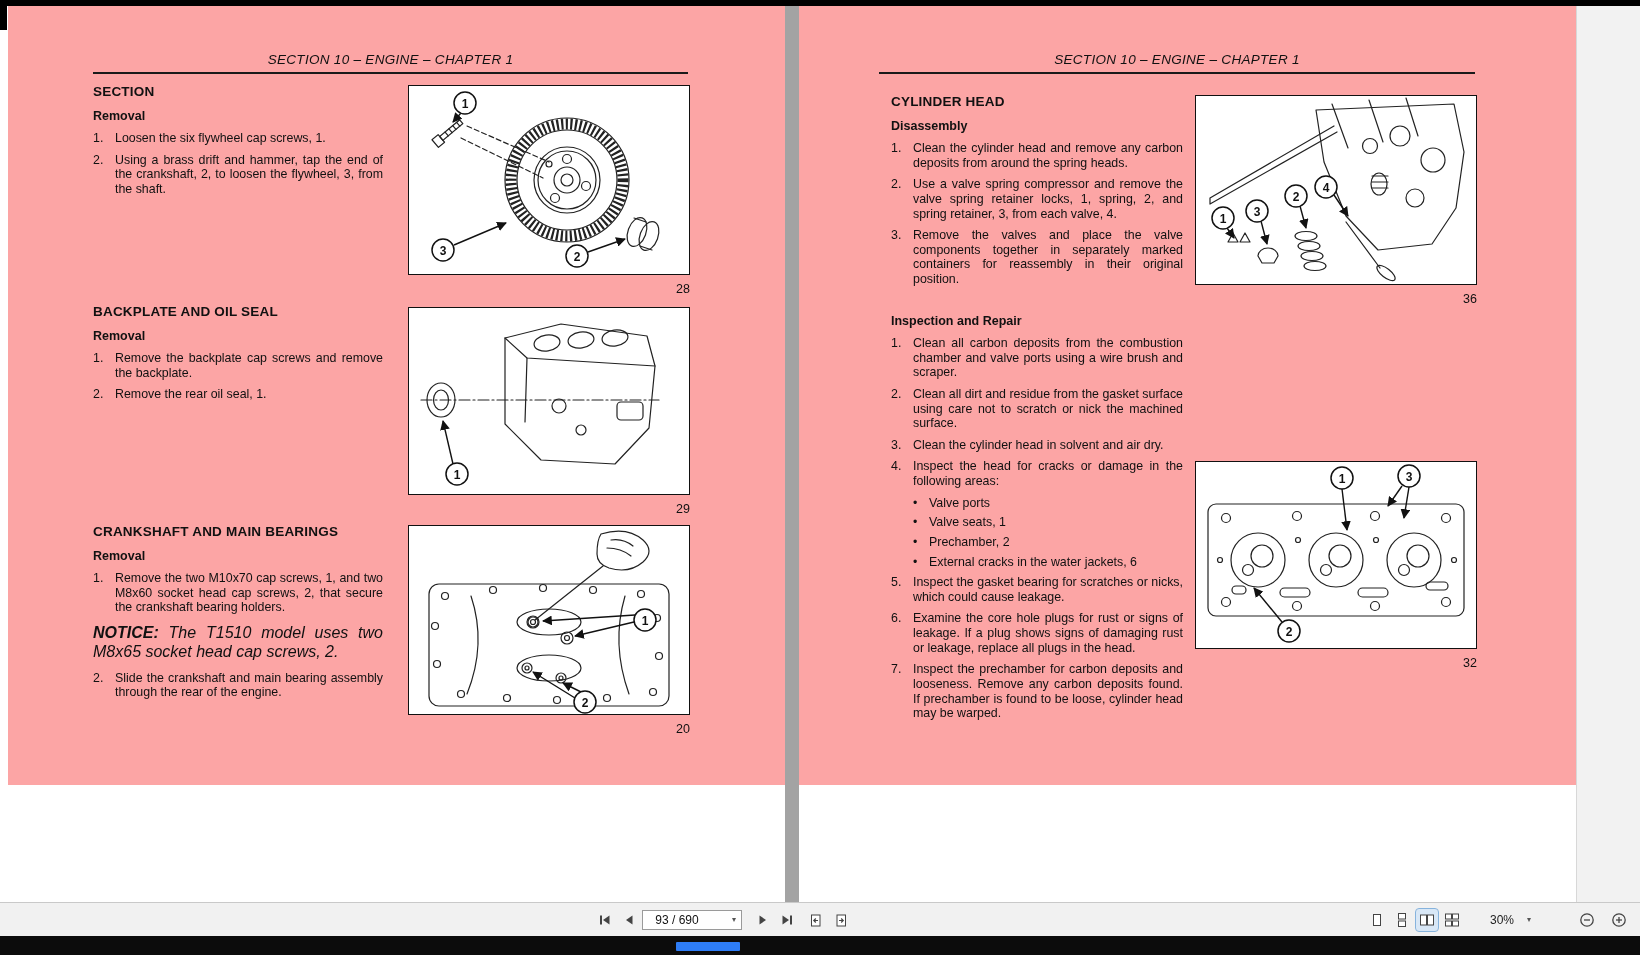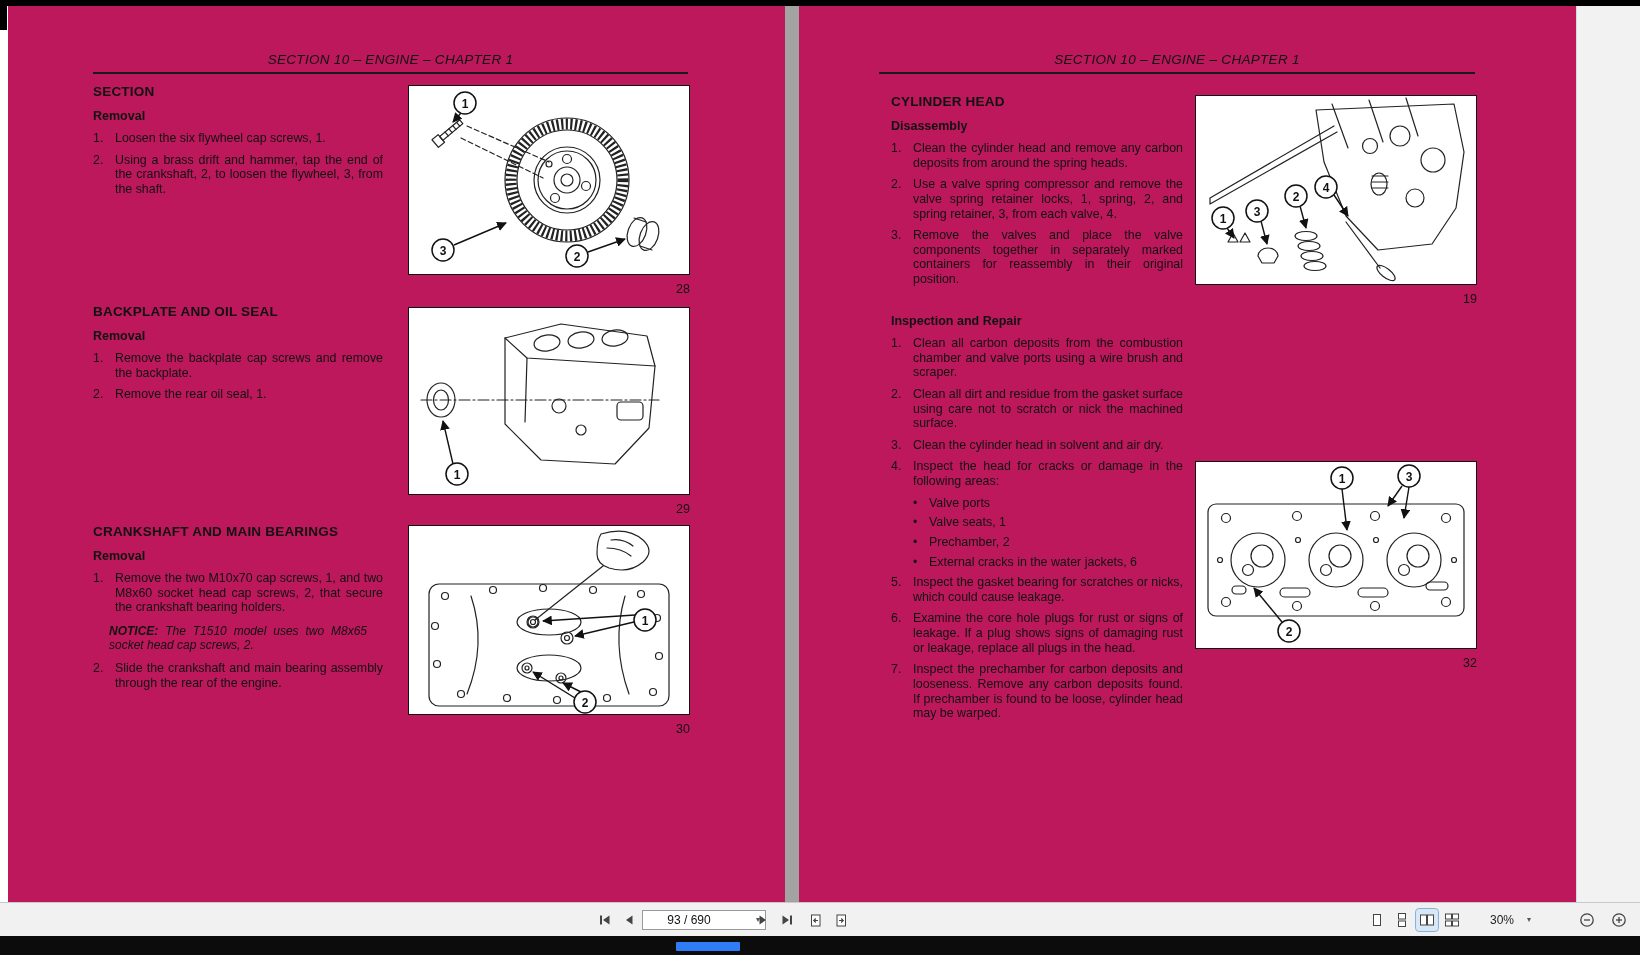--- a/index.html
+++ b/index.html
@@ -7,21 +7,21 @@
   body { font-family:"Liberation Sans",sans-serif; background:#ffffff; overflow:hidden; color:#111; }
 
   .screen { position:relative; width:1640px; height:955px; background:#fff; }
   .top-edge { position:absolute; left:0; top:0; width:1640px; height:6px; background:#000; z-index:6; }
   .left-edge { position:absolute; left:0; top:0; width:7px; height:30px; background:#000; z-index:6; }
 
   .content { position:absolute; left:0; top:6px; width:1640px; height:896px; background:#fff; }
   .page-gap { position:absolute; left:785px; top:0; width:14px; height:100%; background:#a3a3a3; }
   .right-panel { position:absolute; left:1576px; top:0; width:64px; height:100%; background:#f2f2f2; border-left:1px solid #d8d8d8; }
 
-  .page { position:absolute; top:0; height:948px; background:#be185d; }
+  .page { position:absolute; top:0; height:779px; background:#fca5a5; }
   .page-left  { left:8px;   width:777px; }
   .page-right { left:799px; width:777px; }
 
   .page-header { position:absolute; top:46px; font-style:italic; font-size:13.5px; letter-spacing:.3px; text-align:center; }
   .page-left  .page-header { left:85px; width:595px; }
   .page-right .page-header { left:80px; width:596px; }
   .header-rule { position:absolute; top:66px; height:2px; background:#1a1a1a; }
   .page-left  .header-rule { left:85px; width:595px; }
   .page-right .header-rule { left:80px; width:596px; }
 
@@ -29,21 +29,21 @@
   .page-left  .sec { left:85px; width:290px; }
   .page-right .sec { left:92px; width:292px; }
   .sec-title { font-size:13.5px; font-weight:bold; letter-spacing:.2px; margin-bottom:10px; }
   .sec-sub   { font-size:12.5px; font-weight:bold; margin-bottom:8px; }
   .step { display:flex; font-size:12.4px; line-height:1.18; margin-bottom:7px; }
   .step-num { flex:0 0 22px; }
   .step-text { flex:1; text-align:justify; }
   .bullets { margin:1px 0 6px 22px; }
   .bullet { display:flex; font-size:12.4px; line-height:1.18; margin-bottom:5px; }
   .bullet-glyph { flex:0 0 16px; }
-  .notice { font-style:italic; font-size:12px; line-height:1.18; margin:9px 16px 9px; text-align:justify; }
+  .notice { font-style:italic; font-size:16px; line-height:1.18; margin:9px 0 9px; text-align:justify; }
   .notice-label { font-weight:bold; }
 
   .fig { position:absolute; width:282px; }
   .page-left  .fig { left:400px; }
   .page-right .fig { left:396px; }
   .fig-box { border:1.5px solid #111; background:#fff; }
   .fig-box svg { display:block; }
   .fig-num { text-align:right; font-size:12.5px; margin-top:7px; }
 
   .la { stroke:#222; fill:none; stroke-width:1.2; stroke-linecap:round; stroke-linejoin:round; }
@@ -51,21 +51,21 @@
   .dashdot { stroke-dasharray:11 3 2 3; }
   .teeth { stroke:#222; fill:none; stroke-width:11; stroke-dasharray:2.2 2.4; }
   .arrow { stroke:#111; stroke-width:1.4; fill:none; }
   .callout-c { fill:#fff; stroke:#111; stroke-width:1.5; }
   .callout-t { font-family:"Liberation Sans",sans-serif; font-size:12px; font-weight:bold; fill:#111; text-anchor:middle; }
 
   .toolbar { position:absolute; left:0; top:902px; width:1640px; height:34px; background:#f1f1f1; border-top:1px solid #c9c9c9; }
   .toolbar button { position:absolute; top:6px; width:22px; height:22px; border:none; background:transparent; padding:0;
                     display:flex; align-items:center; justify-content:center; cursor:pointer; border-radius:3px; }
   .toolbar button.active { background:#d8e7f6; outline:1px solid #86b3dd; }
-  .page-box { position:absolute; left:642px; top:7px; width:124px; height:20px; background:#fff; border:1px solid #9a9a9a;
+  .page-box { position:absolute; left:642px; top:7px; width:100px; height:20px; background:#fff; border:1px solid #9a9a9a;
               display:flex; align-items:center; font-size:12px; padding:0 5px; cursor:text;gap:26px; }
   .page-box .val { flex:1; text-align:center; }
   .caret { font-size:8px; color:#555; line-height:1; }
   .zoom-label { position:absolute; left:1468px; top:0; width:46px; height:34px; line-height:34px; font-size:12px; text-align:right; color:#222; }
   .zoom-caret-btn { left:1518px; }
 
   .bottom-strip { position:absolute; left:0; top:936px; width:1640px; height:19px; background:#0c0c0c; }
   .taskbar-accent { position:absolute; left:676px; top:6px; width:64px; height:9px; border-radius:1px; }
 </style>
 </head>
@@ -255,21 +255,21 @@
             <line class="arrow" x1="225" y1="96" x2="166" y2="110" marker-end="url(#m30)"></line>
             <line class="arrow" x1="226" y1="89" x2="134" y2="95" marker-end="url(#m30)"></line>
             <line class="arrow" x1="166" y1="172" x2="124" y2="146" marker-end="url(#m30)"></line>
             <line class="arrow" x1="172" y1="166" x2="154" y2="157" marker-end="url(#m30)"></line>
             <circle class="callout-c" cx="236" cy="94" r="11"></circle>
             <text class="callout-t" x="236" y="98.5">1</text>
             <circle class="callout-c" cx="176" cy="176" r="11"></circle>
             <text class="callout-t" x="176" y="180.5">2</text>
           </svg>
         </div>
-        <figcaption class="fig-num">30</figcaption>
+        <figcaption class="fig-num">20</figcaption>
       </figure>
     </section>
 
     <section class="page page-right">
       <div class="page-header">SECTION 10 – ENGINE – CHAPTER 1</div>
       <div class="header-rule"></div>
 
       <div class="sec" style="top:88px">
         <div class="sec-title">CYLINDER HEAD</div>
         <div class="sec-sub">Disassembly</div>
@@ -377,21 +377,21 @@
             <circle class="callout-c" cx="27" cy="122" r="11"></circle>
             <text class="callout-t" x="27" y="126.5">1</text>
             <circle class="callout-c" cx="61" cy="115" r="11"></circle>
             <text class="callout-t" x="61" y="119.5">3</text>
             <circle class="callout-c" cx="100" cy="100" r="11"></circle>
             <text class="callout-t" x="100" y="104.5">2</text>
             <circle class="callout-c" cx="130" cy="91" r="11"></circle>
             <text class="callout-t" x="130" y="95.5">4</text>
           </svg>
         </div>
-        <figcaption class="fig-num">19</figcaption>
+        <figcaption class="fig-num">36</figcaption>
       </figure>
 
       <figure class="fig" style="top:455px">
         <div class="fig-box">
           <svg width="279" height="186" viewBox="0 0 279 186">
             <defs>
                 <marker id="m32" viewBox="0 0 10 10" refX="9" refY="5" markerWidth="7" markerHeight="7" orient="auto">
                   <path d="M0 0 L10 5 L0 10 z" fill="#111"></path>
                 </marker>
               </defs>

